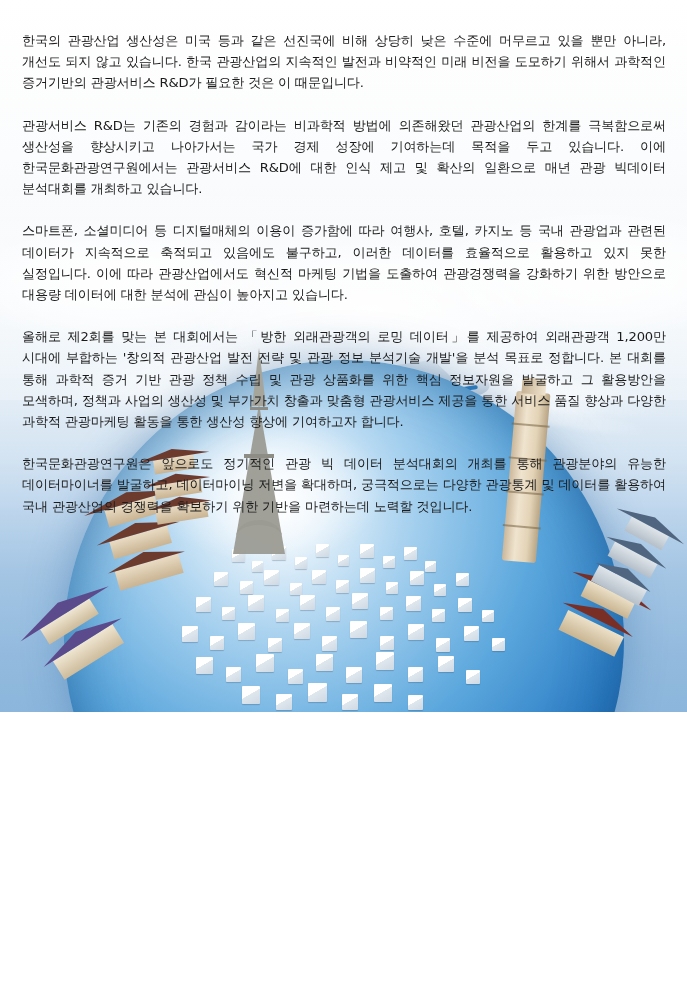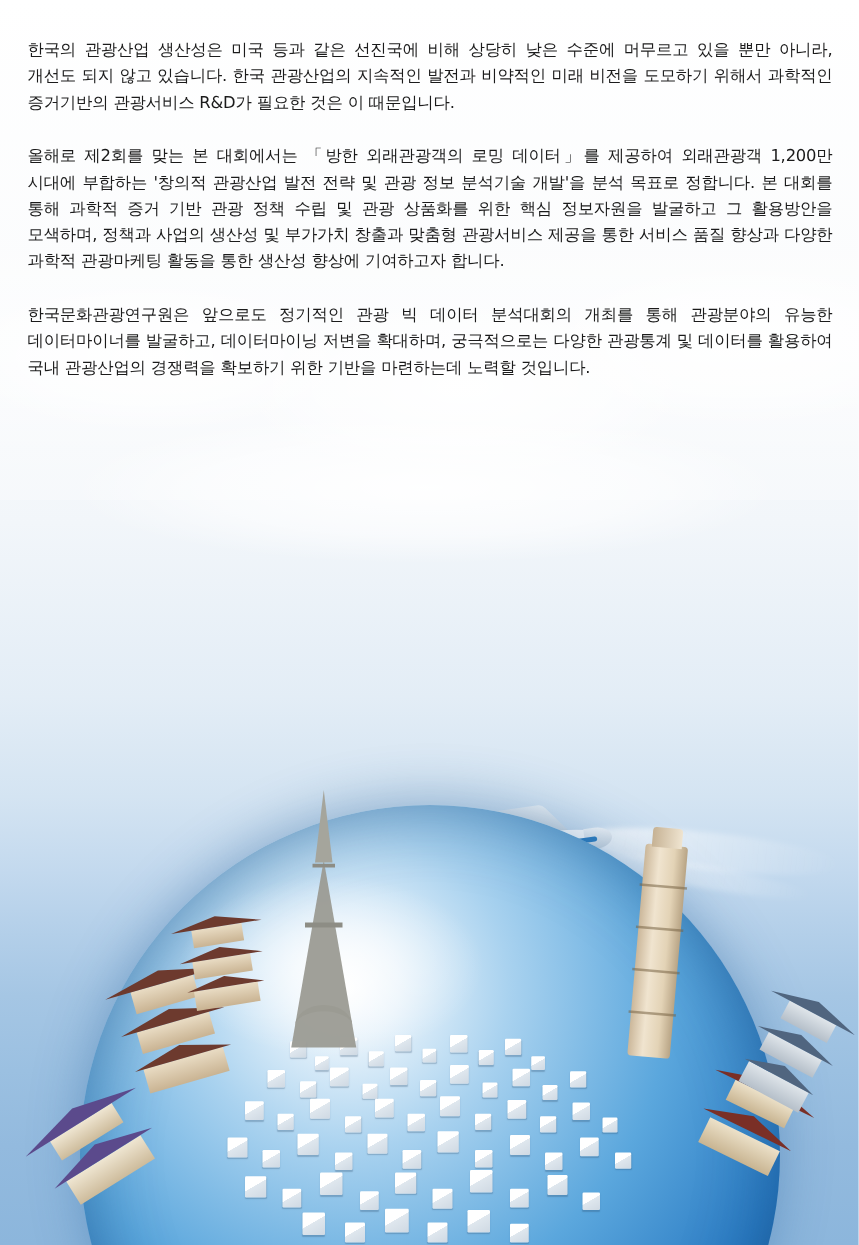--- a/index.html
+++ b/index.html
@@ -7,21 +7,21 @@
     margin: 0; padding: 0;
   }
   body {
     width: 687px; height: 996px;
     font-family: "DejaVu Sans", "Liberation Sans", sans-serif;
     overflow: hidden;
     background: #ffffff;
   }
   #page {
     position: relative;
-    width: 687px; height: 996px;
+    width: 687px; height: 712px;
     overflow: hidden;
     background: linear-gradient(to bottom,
       #ffffff 0%,
       #fbfcfd 22%,
       #f2f6fa 42%,
       #e3edf6 56%,
       #d4e4f2 64%,
       #c3d9ee 70%,
       #b3cfe9 75%,
       #a5c6e4 80%,
@@ -303,20 +303,22 @@
 <div id="page">
 
   <div class="haze" style="top:180px;height:220px;background:linear-gradient(to bottom, rgba(255,255,255,0) 0%, rgba(255,255,255,0.55) 40%, rgba(255,255,255,0.25) 100%);"></div>
   <div class="cloud" style="left:-40px; top:225px; width:320px; height:120px;"></div>
   <div class="cloud" style="left:190px; top:240px; width:360px; height:140px;"></div>
   <div class="cloud" style="left:430px; top:210px; width:330px; height:130px;"></div>
   <div class="cloud" style="left:60px; top:330px; width:560px; height:120px;"></div>
 
   <div id="article">
     <p>한국의 관광산업 생산성은 미국 등과 같은 선진국에 비해 상당히 낮은 수준에 머무르고 있을 뿐만 아니라, 개선도 되지 않고 있습니다. 한국 관광산업의 지속적인 발전과 비약적인 미래 비전을 도모하기 위해서 과학적인 증거기반의 관광서비스 R&amp;D가 필요한 것은 이 때문입니다.</p>
+    <p>관광서비스 R&amp;D는 기존의 경험과 감이라는 비과학적 방법에 의존해왔던 관광산업의 한계를 극복함으로써 생산성을 향상시키고 나아가서는 국가 경제 성장에 기여하는데 목적을 두고 있습니다. 이에 한국문화관광연구원에서는 관광서비스 R&amp;D에 대한 인식 제고 및 확산의 일환으로 매년 관광 빅데이터 분석대회를 개최하고 있습니다.</p>
+    <p>스마트폰, 소셜미디어 등 디지털매체의 이용이 증가함에 따라 여행사, 호텔, 카지노 등 국내 관광업과 관련된 데이터가 지속적으로 축적되고 있음에도 불구하고, 이러한 데이터를 효율적으로 활용하고 있지 못한 실정입니다. 이에 따라 관광산업에서도 혁신적 마케팅 기법을 도출하여 관광경쟁력을 강화하기 위한 방안으로 대용량 데이터에 대한 분석에 관심이 높아지고 있습니다.</p>
     <p>올해로 제2회를 맞는 본 대회에서는 「방한 외래관광객의 로밍 데이터」를 제공하여 외래관광객 1,200만 시대에 부합하는 '창의적 관광산업 발전 전략 및 관광 정보 분석기술 개발'을 분석 목표로 정합니다. 본 대회를 통해 과학적 증거 기반 관광 정책 수립 및 관광 상품화를 위한 핵심 정보자원을 발굴하고 그 활용방안을 모색하며, 정책과 사업의 생산성 및 부가가치 창출과 맞춤형 관광서비스 제공을 통한 서비스 품질 향상과 다양한 과학적 관광마케팅 활동을 통한 생산성 향상에 기여하고자 합니다.</p>
     <p>한국문화관광연구원은 앞으로도 정기적인 관광 빅 데이터 분석대회의 개최를 통해 관광분야의 유능한 데이터마이너를 발굴하고, 데이터마이닝 저변을 확대하며, 궁극적으로는 다양한 관광통계 및 데이터를 활용하여 국내 관광산업의 경쟁력을 확보하기 위한 기반을 마련하는데 노력할 것입니다.</p>
   </div>
 
   <div id="scene">
 
     <div class="contrail"></div>
     <div class="contrail2"></div>
 
     <div class="plane">

